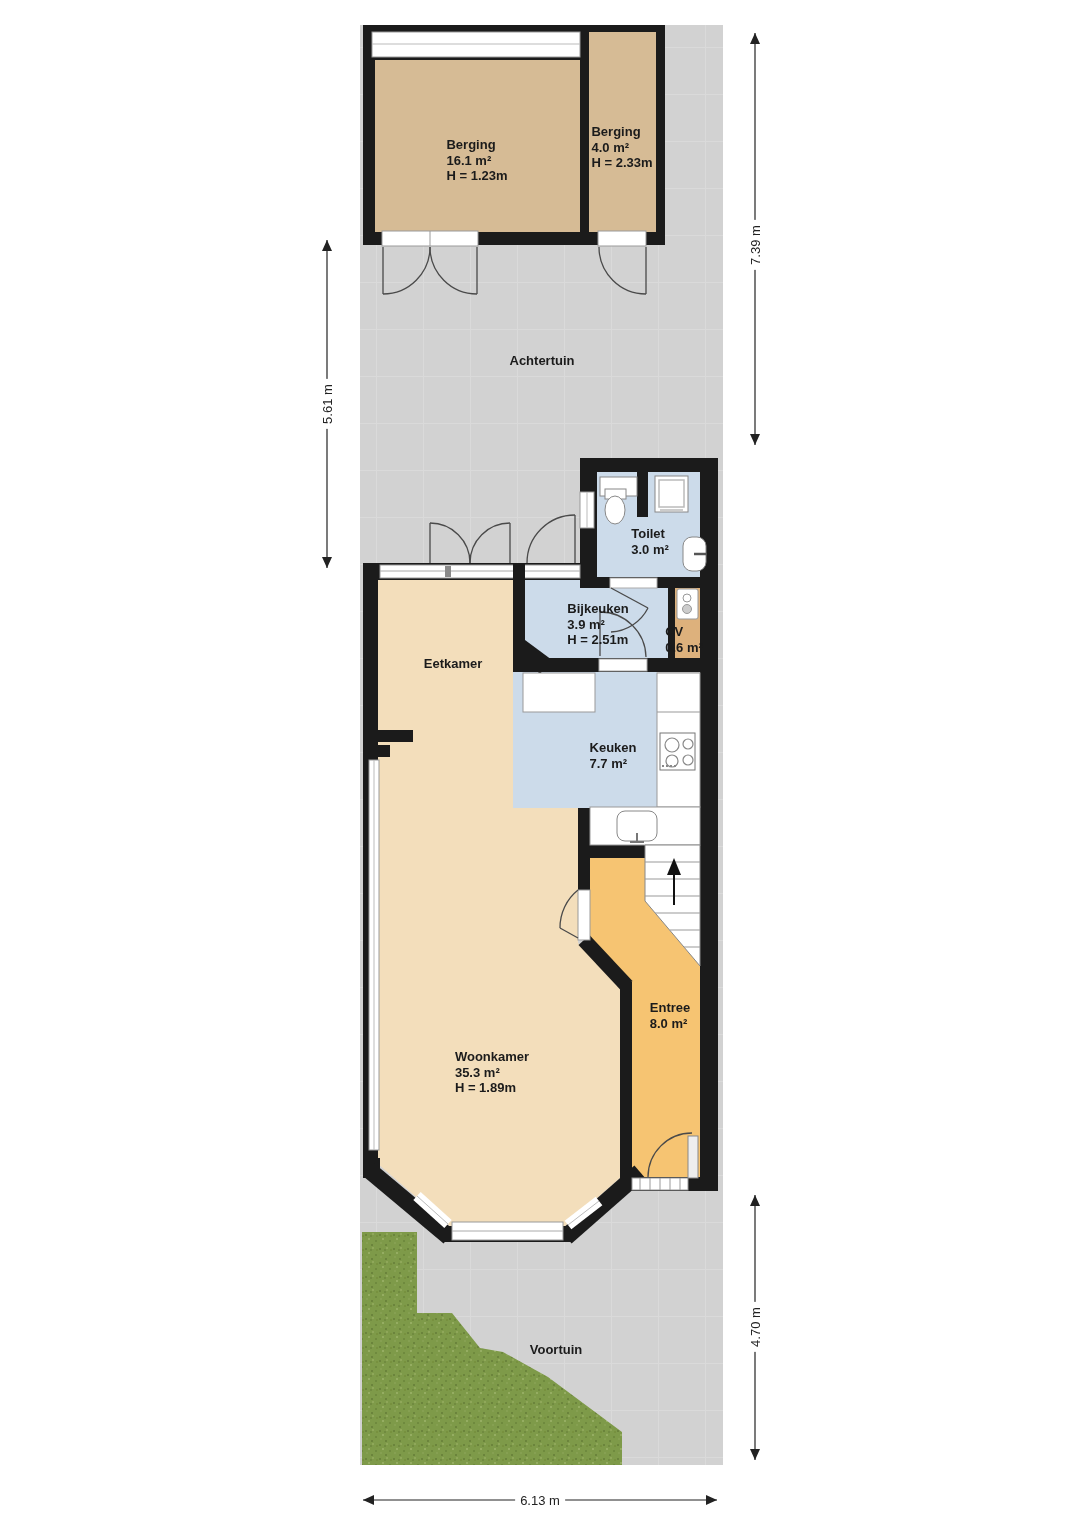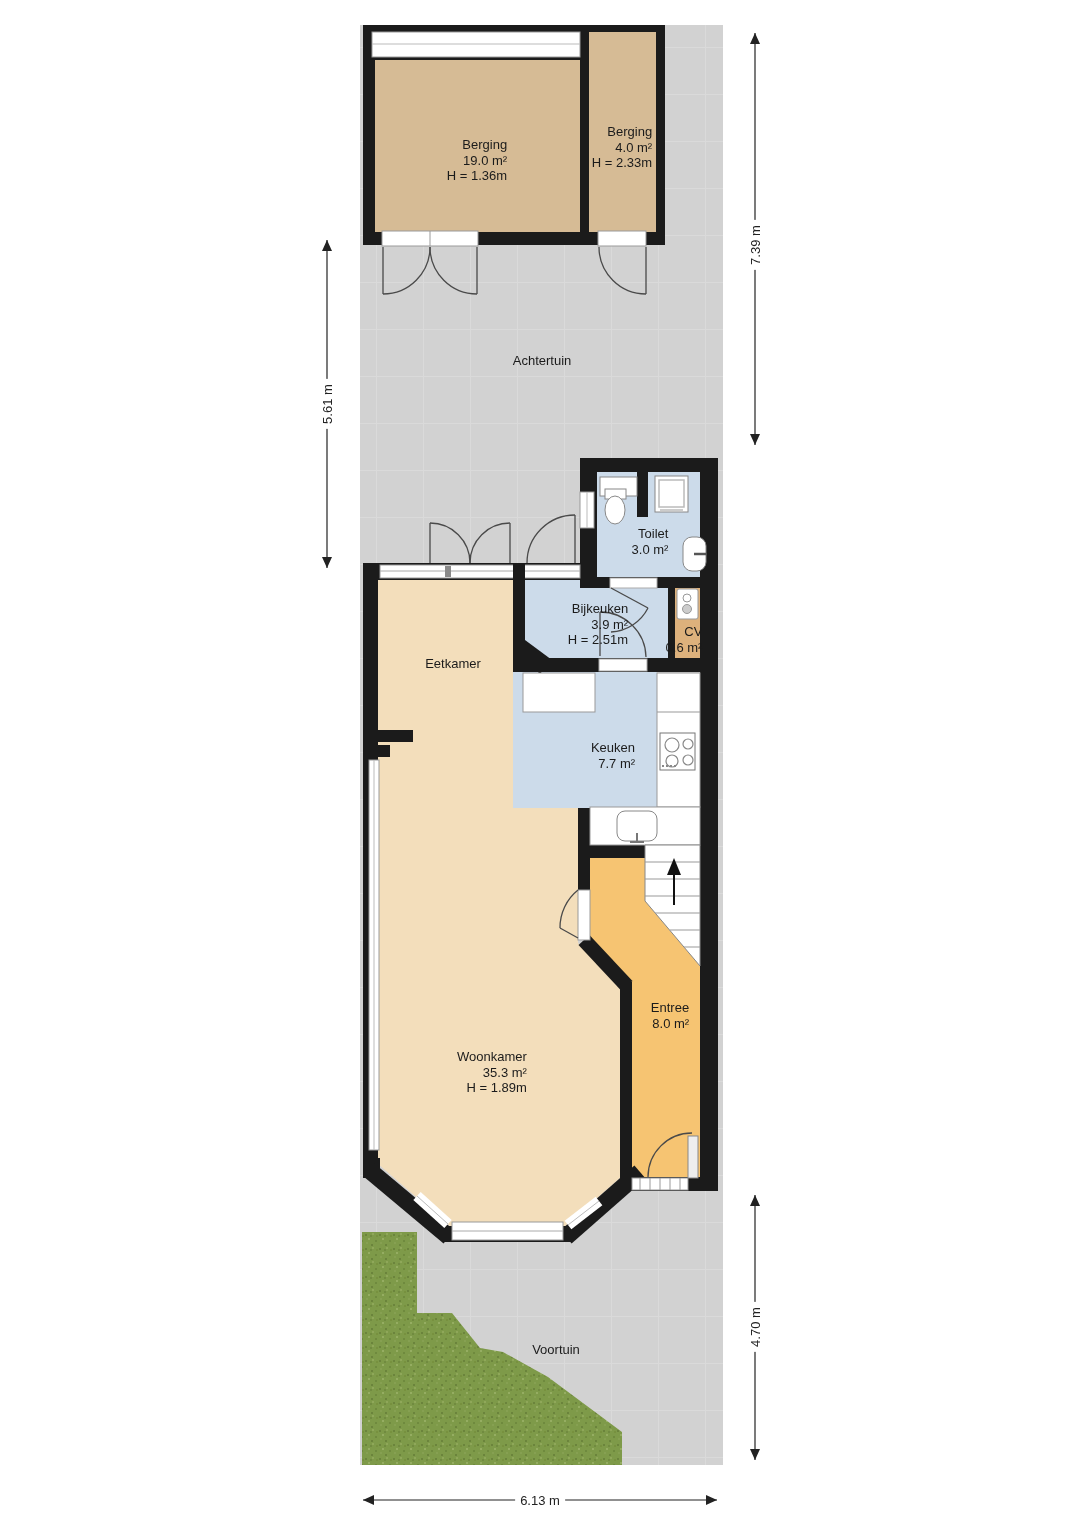--- a/index.html
+++ b/index.html
@@ -1,20 +1,20 @@
 <!DOCTYPE html>
 <html><head>
 <meta charset="utf-8">
 <style>
   html,body{margin:0;padding:0;background:#fff;}
   .canvas{position:relative;width:1080px;height:1526px;background:#ffffff;overflow:hidden;
           font-family:"Liberation Sans", sans-serif;}
   .plan-svg{position:absolute;left:0;top:0;}
-  .room-label{position:absolute;transform:translate(-50%,-50%);text-align:right;
-              color:#1b1b1b;font-size:13px;line-height:15.5px;white-space:nowrap;}
+  .room-label{position:absolute;transform:translate(-50%,-50%);text-align:left;
+              color:#1b1b1b;font-size:13px;line-height:15.5px;white-space:nowrap;font-weight:bold;}
   .room-label span{display:block;}
   .dim-label{position:absolute;transform:translate(-50%,-50%);background:#ffffff;
              color:#222;font-size:13px;padding:1px 5px;white-space:nowrap;}
   .dim-label.vert{transform:translate(-50%,-50%) rotate(-90deg);}
 </style>
 </head>
 <body>
 
 <div class="canvas">
 
@@ -217,22 +217,22 @@
     <polygon points="755,1195 750,1206 760,1206" fill="#222222" stroke="none"></polygon>
     <polygon points="755,1460 750,1449 760,1449" fill="#222222" stroke="none"></polygon>
     <line x1="363" y1="1500" x2="717" y2="1500"></line>
     <polygon points="363,1500 374,1495 374,1505" fill="#222222" stroke="none"></polygon>
     <polygon points="717,1500 706,1495 706,1505" fill="#222222" stroke="none"></polygon>
   </g>
 </svg>
 
 <div class="room-label" style="left:477px;top:160px">
   <span>Berging</span>
-  <span>19.0 m²</span>
-  <span>H = 1.36m</span>
+  <span>16.1 m²</span>
+  <span>H = 1.23m</span>
 </div>
 <div class="room-label" style="left:622px;top:147px">
   <span>Berging</span>
   <span>4.0 m²</span>
   <span>H = 2.33m</span>
 </div>
 <div class="room-label" style="left:542px;top:361px">
   <span>Achtertuin</span>
 </div>
 <div class="room-label" style="left:650px;top:541px">

